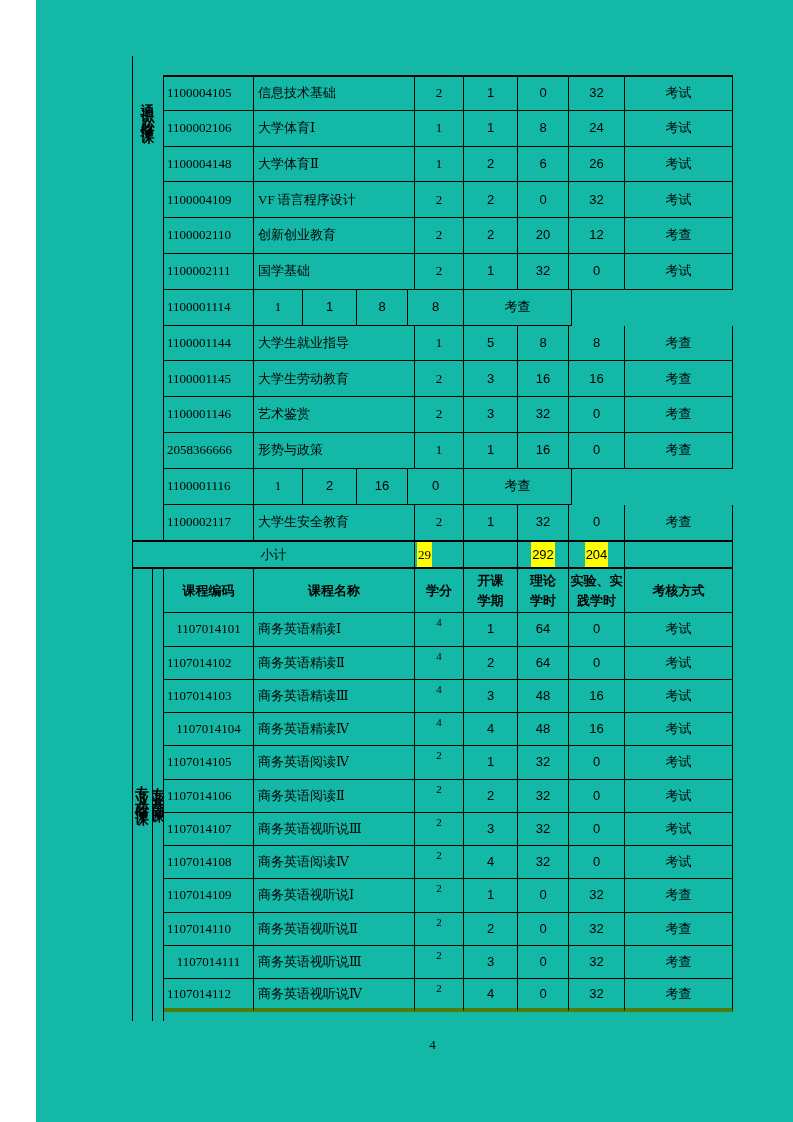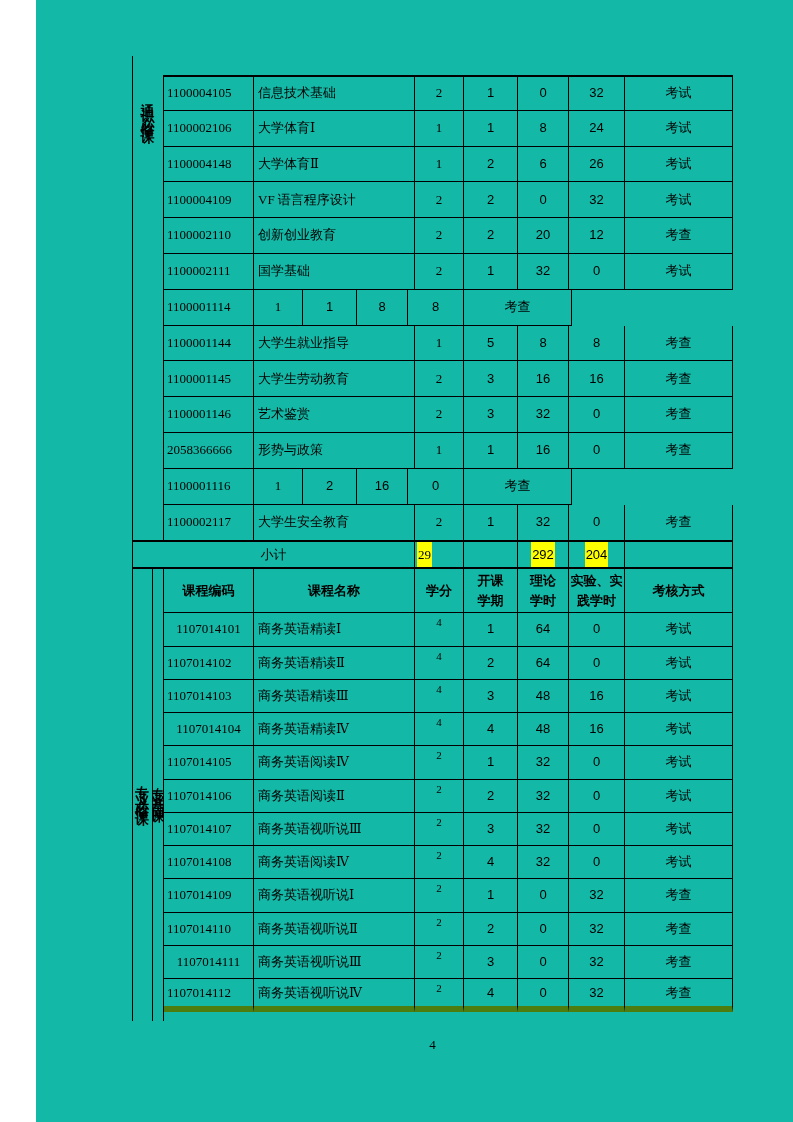--- a/index.html
+++ b/index.html
@@ -60,21 +60,21 @@
   .t2-sidebar-inner{
     position:absolute;left:20px;top:0;width:11px;height:100%;
     border-right:1px solid #000;
     display:flex;justify-content:center;align-items:center;
     overflow:hidden;
   }
   .t2-header{display:flex;margin-left:31px;height:44px;
     font-family:"Liberation Sans","DejaVu Sans",sans-serif;font-weight:bold;}
   .t2-header .cell{white-space:pre-line;text-align:center;line-height:1.55;}
   .t2-row{display:flex;margin-left:31px;height:33.25px;}
-  .t2-row:last-child .cell{border-bottom:6px solid #4d7c0f;}
+  .t2-row:last-child .cell{border-bottom:4px solid #4d7c0f;}
   .c-credit2{width:49px;align-items:flex-start;justify-content:center;
     padding-top:3px;font-size:11px;}
 
   
   .vlabel{
     writing-mode:vertical-rl;text-orientation:upright;
     letter-spacing:7px;
     font-family:"Liberation Sans","DejaVu Sans",sans-serif;
     font-weight:bold;font-size:14px;line-height:1;
   }

